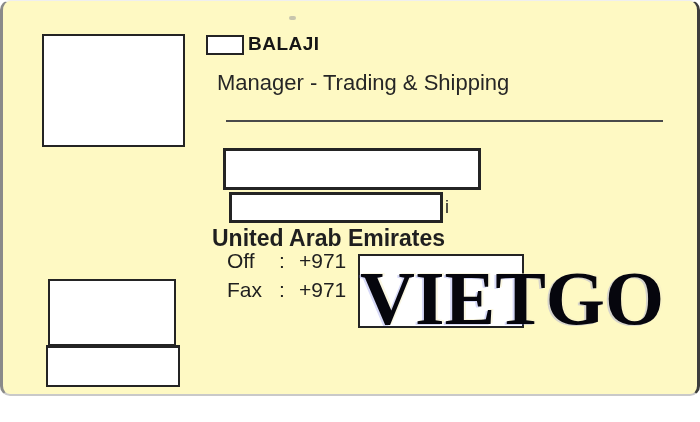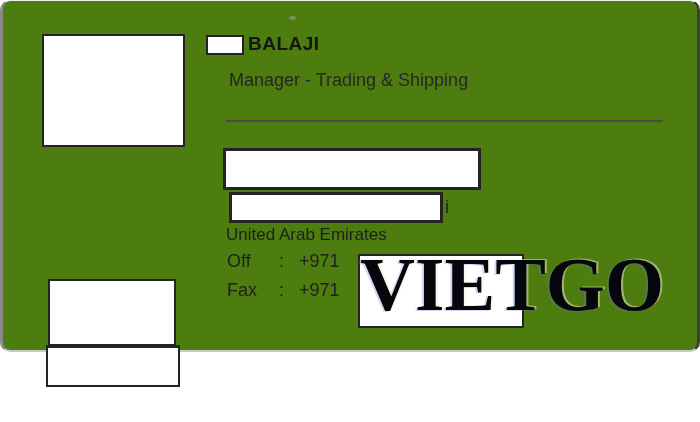--- a/index.html
+++ b/index.html
@@ -2,22 +2,22 @@
 <html><head>
 <meta charset="utf-8">
 <style>
   * { margin: 0; padding: 0; box-sizing: border-box; }
   html, body { width: 700px; height: 422px; background: #fff; overflow: hidden; }
   body { font-family: "Liberation Sans", sans-serif; color: #1f1f1f; }
 
   .card {
     position: absolute;
     left: 0; top: 0;
-    width: 700px; height: 352px;
-    background: #4d7c0f;
+    width: 700px; height: 396px;
+    background: #fef9c3;
     border-left: 3px solid #8a8a8a;
     border-right: 3px solid #3d3d3d;
     border-bottom: 2px solid #c9c9c9;
     border-top: 1px solid #efefef;
     border-radius: 10px;
   }
 
   .rbox {
     position: absolute;
     background: #fff;
@@ -37,61 +37,62 @@
     width: 7px; height: 4px; border-radius: 2px;
     background: #9a9a9a; opacity: .55;
   }
 
   .person-name {
     position: absolute; left: 245px; top: 32px;
     font-size: 19px; font-weight: bold; letter-spacing: .5px;
     color: #161616;
   }
   .person-title {
-    position: absolute; left: 226px; top: 69px;
-    font-size: 18px; color: #262626;
+    position: absolute; left: 214px; top: 69px;
+    font-size: 22px; color: #262626;
   }
 
   .rule {
     position: absolute; left: 223px; top: 119px;
     width: 437px; height: 2px; background: #4a4a4a;
   }
 
   .company-suffix {
     position: absolute; left: 483px; top: 159px;
     font-size: 17px; font-weight: bold; color: #161616;
     letter-spacing: .2px;
   }
 
   .addr-frag {
     position: absolute; left: 442px; top: 196px;
     font-size: 18px; z-index: 1;
   }
 
   .country {
-    position: absolute; left: 223px; top: 224px;
-    font-size: 17px;
+    position: absolute; left: 209px; top: 224px;
+    font-size: 23px;
+    font-weight: bold;
   }
 
   .contacts {
     position: absolute; left: 224px; top: 246px;
-    font-size: 18px; line-height: 28.6px;
+    font-size: 21px; line-height: 28.6px;
     z-index: 1; white-space: nowrap;
   }
   .c-label { display: inline-block; width: 52px; }
   .c-colon { display: inline-block; width: 20px; }
   .ibox {
     display: inline-block; background: #fff;
     border: 2px solid #242424; vertical-align: -6px;
   }
   .web-hole   { width: 80px;  height: 25px; }
   .email-hole { width: 139px; height: 22px; vertical-align: -5px; }
 
   .watermark {
-    position: absolute; left: 357px; top: 242px;
+    position: absolute; left: 357px; top: 256px;
     font-family: "Liberation Serif", serif;
     font-weight: bold; font-size: 76px; line-height: 1.1;
     color: #06060d; z-index: 4;
     text-shadow: -2px 1px 0 rgba(110,120,225,0.28), 2px -1px 0 rgba(245,240,200,0.5);
     letter-spacing: 0px;
   }
 </style>
 </head>
 <body>
 

